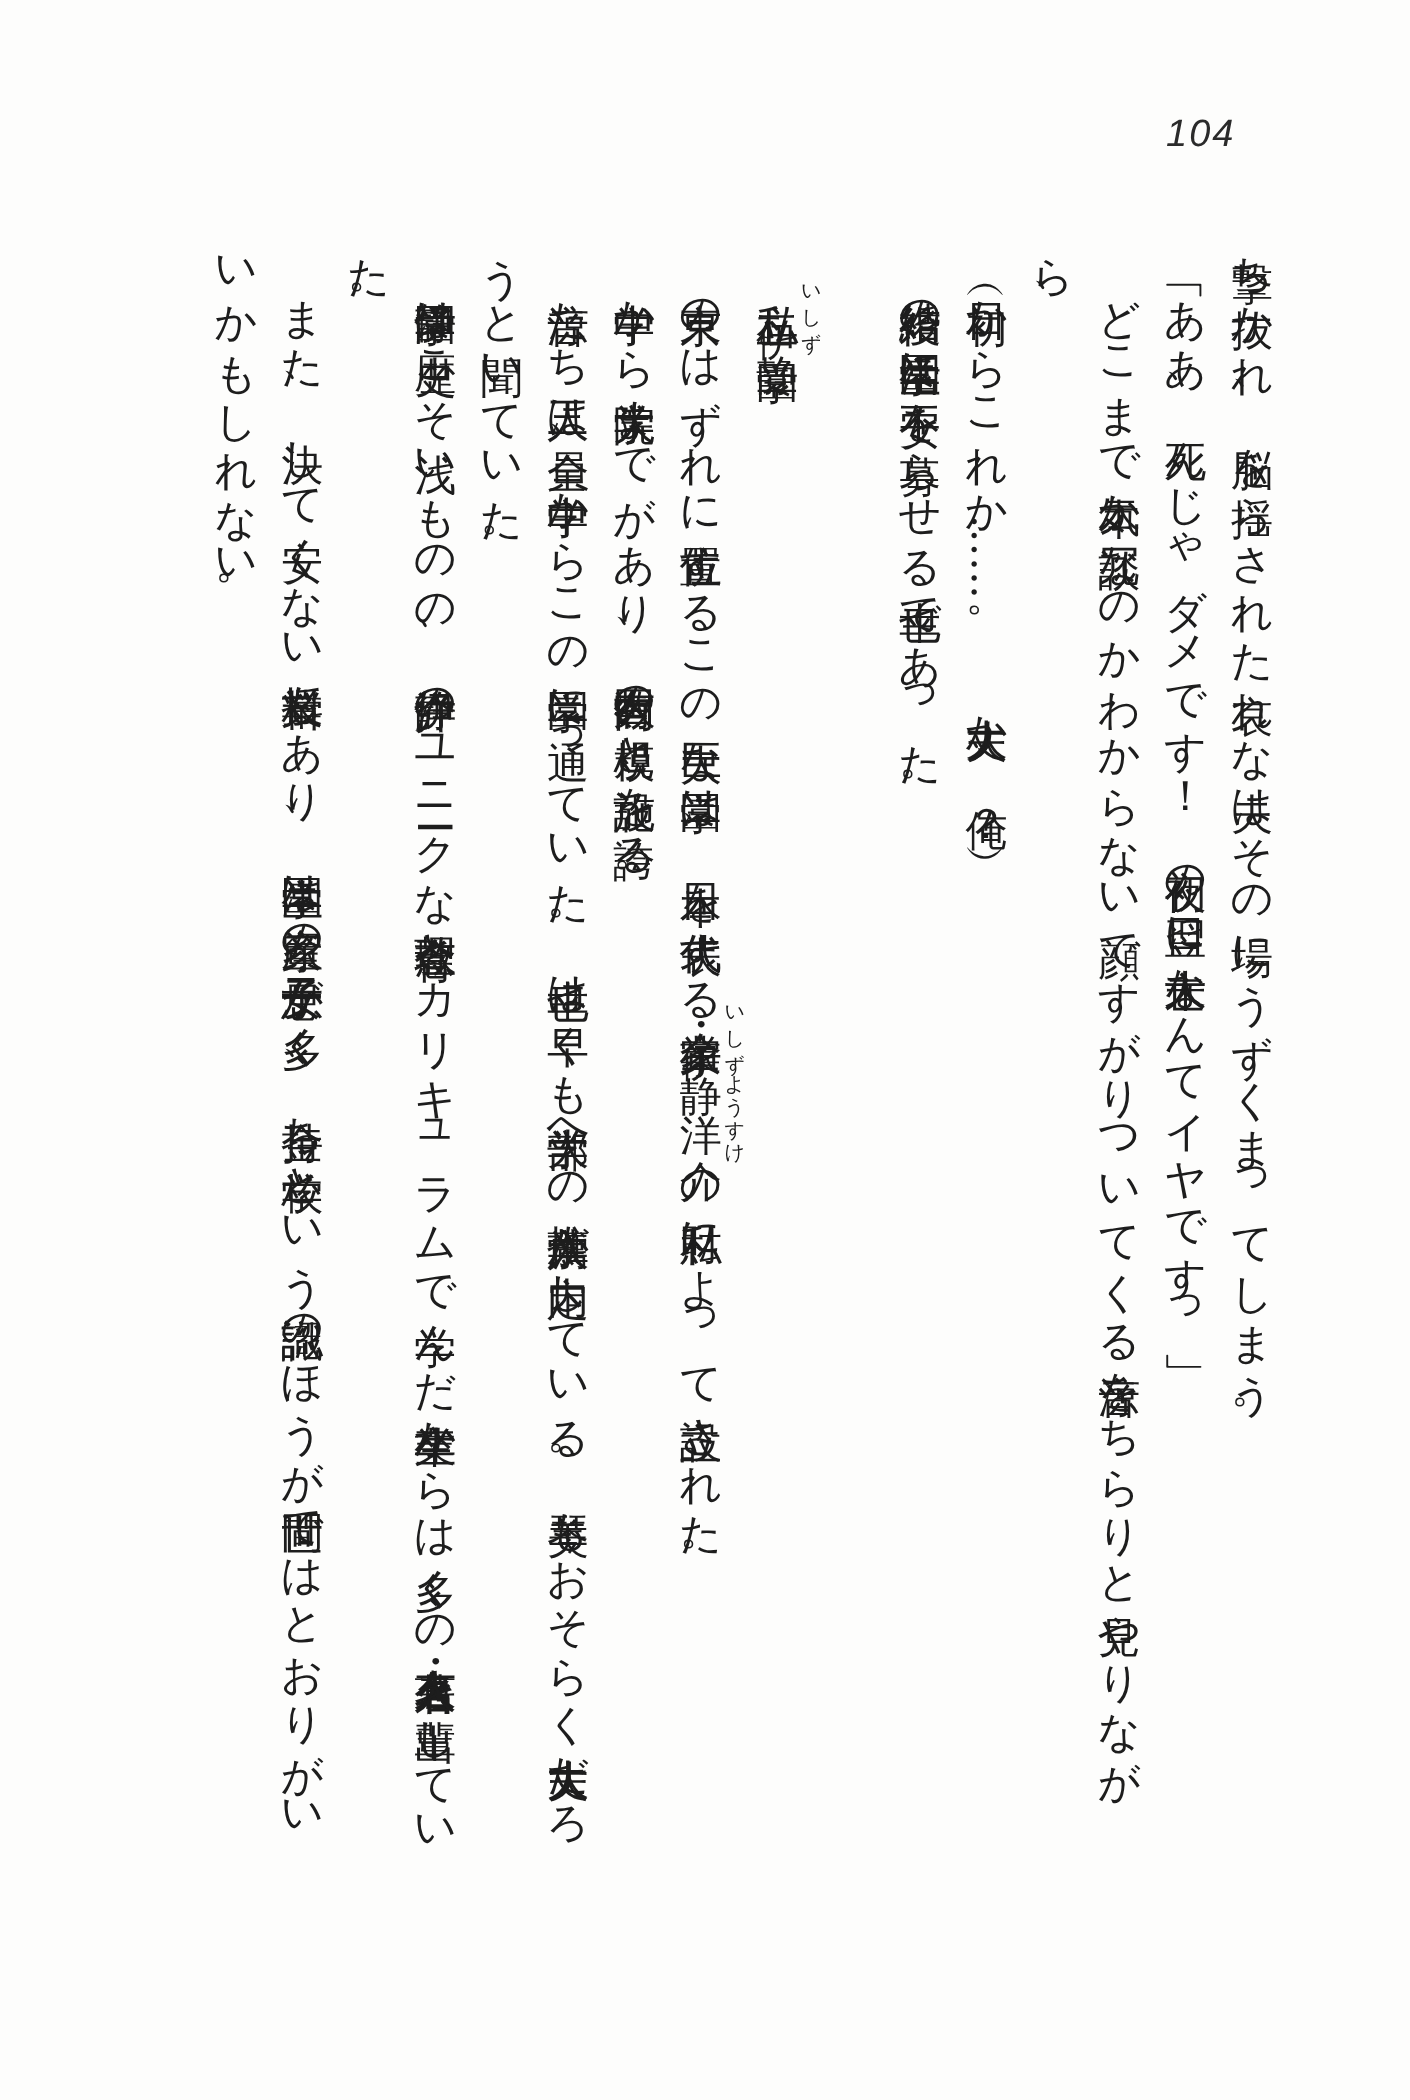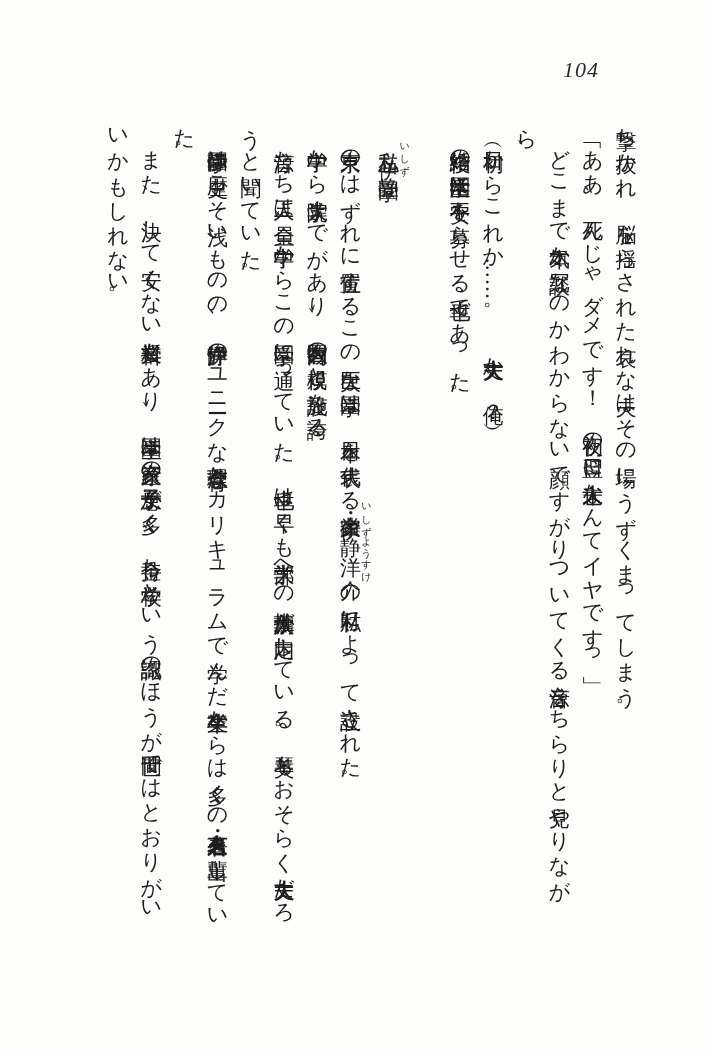--- a/index.html
+++ b/index.html
@@ -16,24 +16,24 @@
     position: relative;
     width: 705px;
     height: 1050px;
     background: #fdfdfc;
     overflow: hidden;
     font-family: "DejaVu Serif", serif;
   }
   .page-number {
     position: absolute;
     top: 57px;
-    left: 563px;
-    font-family: Liberation Serif, serif;
+    left: 583px;
+    font-family: Liberation Sans, sans-serif;
     font-style: italic;
-    font-size: 22px;
+    font-size: 19px;
     letter-spacing: 1px;
     color: #2b2b2b;
   }
   .text-block {
     position: absolute;
     top: 114px;
     right: 63px;
     height: 820px;
     writing-mode: vertical-rl;
     -webkit-writing-mode: vertical-rl;

